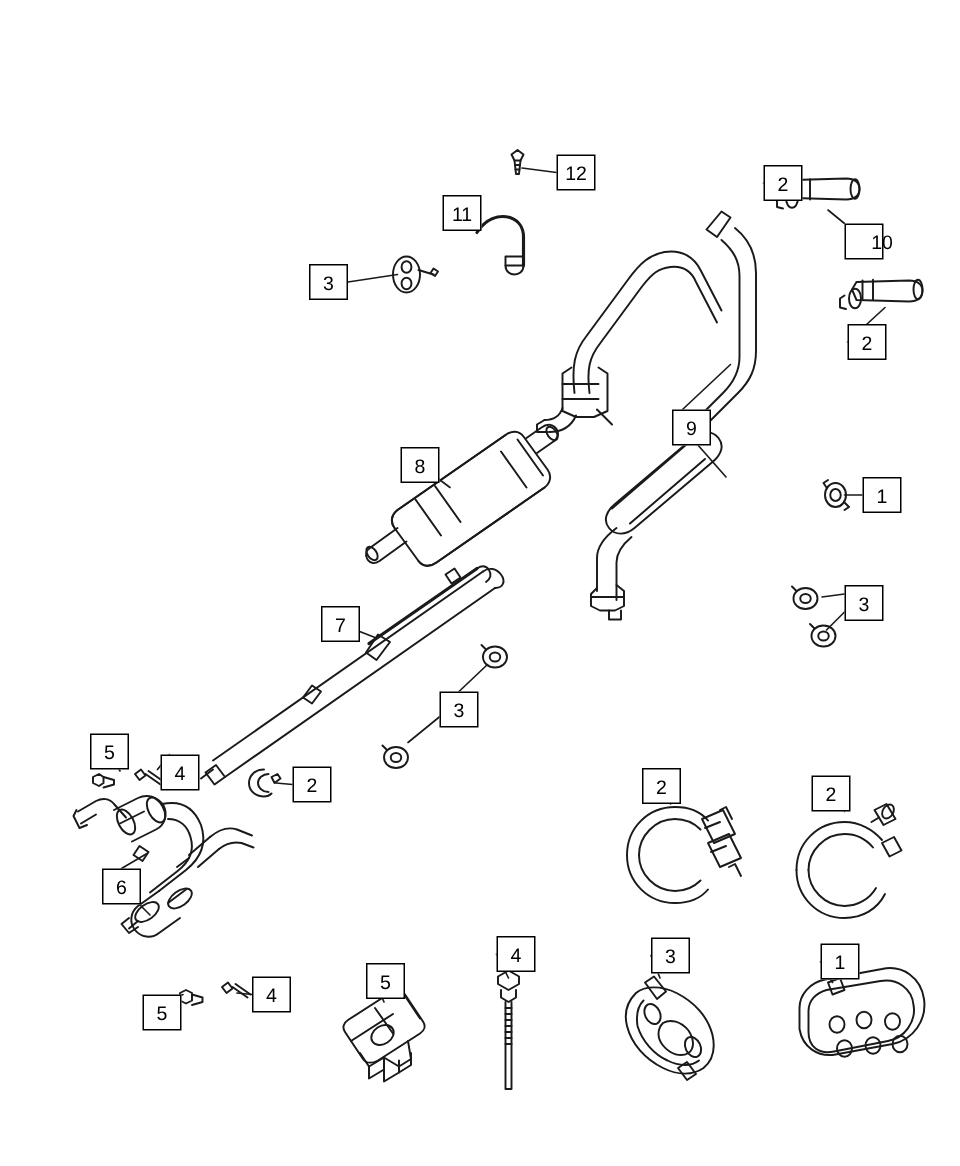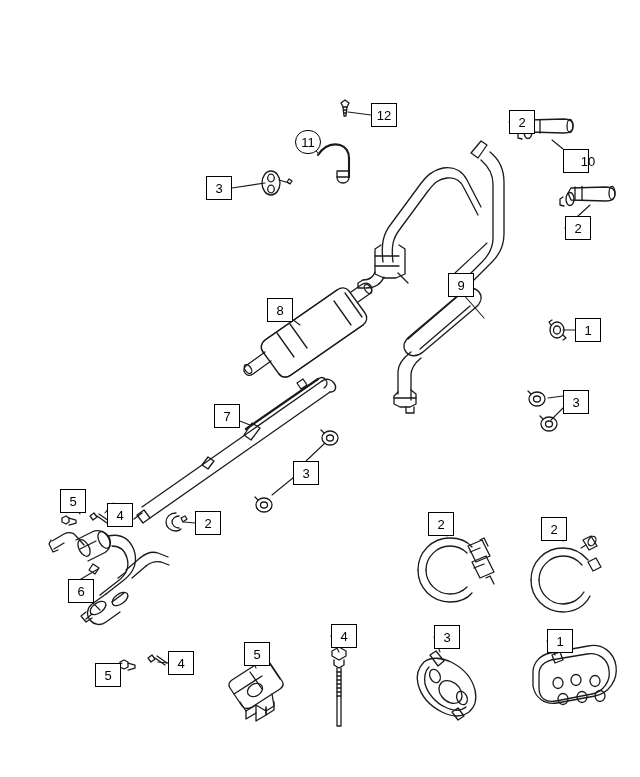--- a/index.html
+++ b/index.html
@@ -336,21 +336,21 @@
         <path d="M337 692 l4 0"></path>
         <path d="M337 696 l4 0"></path>
       </g>
 
     </g>
   </svg>
 
   <div class="callout" style="left:371px;top:103px;">
     <span>12</span>
   </div>
-  <div class="callout" style="left:295px;top:130px;border-radius:12px;">
+  <div class="callout" style="left:295px;top:130px;">
     <span>11</span>
   </div>
   <div class="callout" style="left:509px;top:110px;">
     <span>2</span>
   </div>
   <div class="callout" style="left:563px;top:149px;padding-left:24px;">
     <span>10</span>
   </div>
   <div class="callout" style="left:206px;top:176px;">
     <span>3</span>

